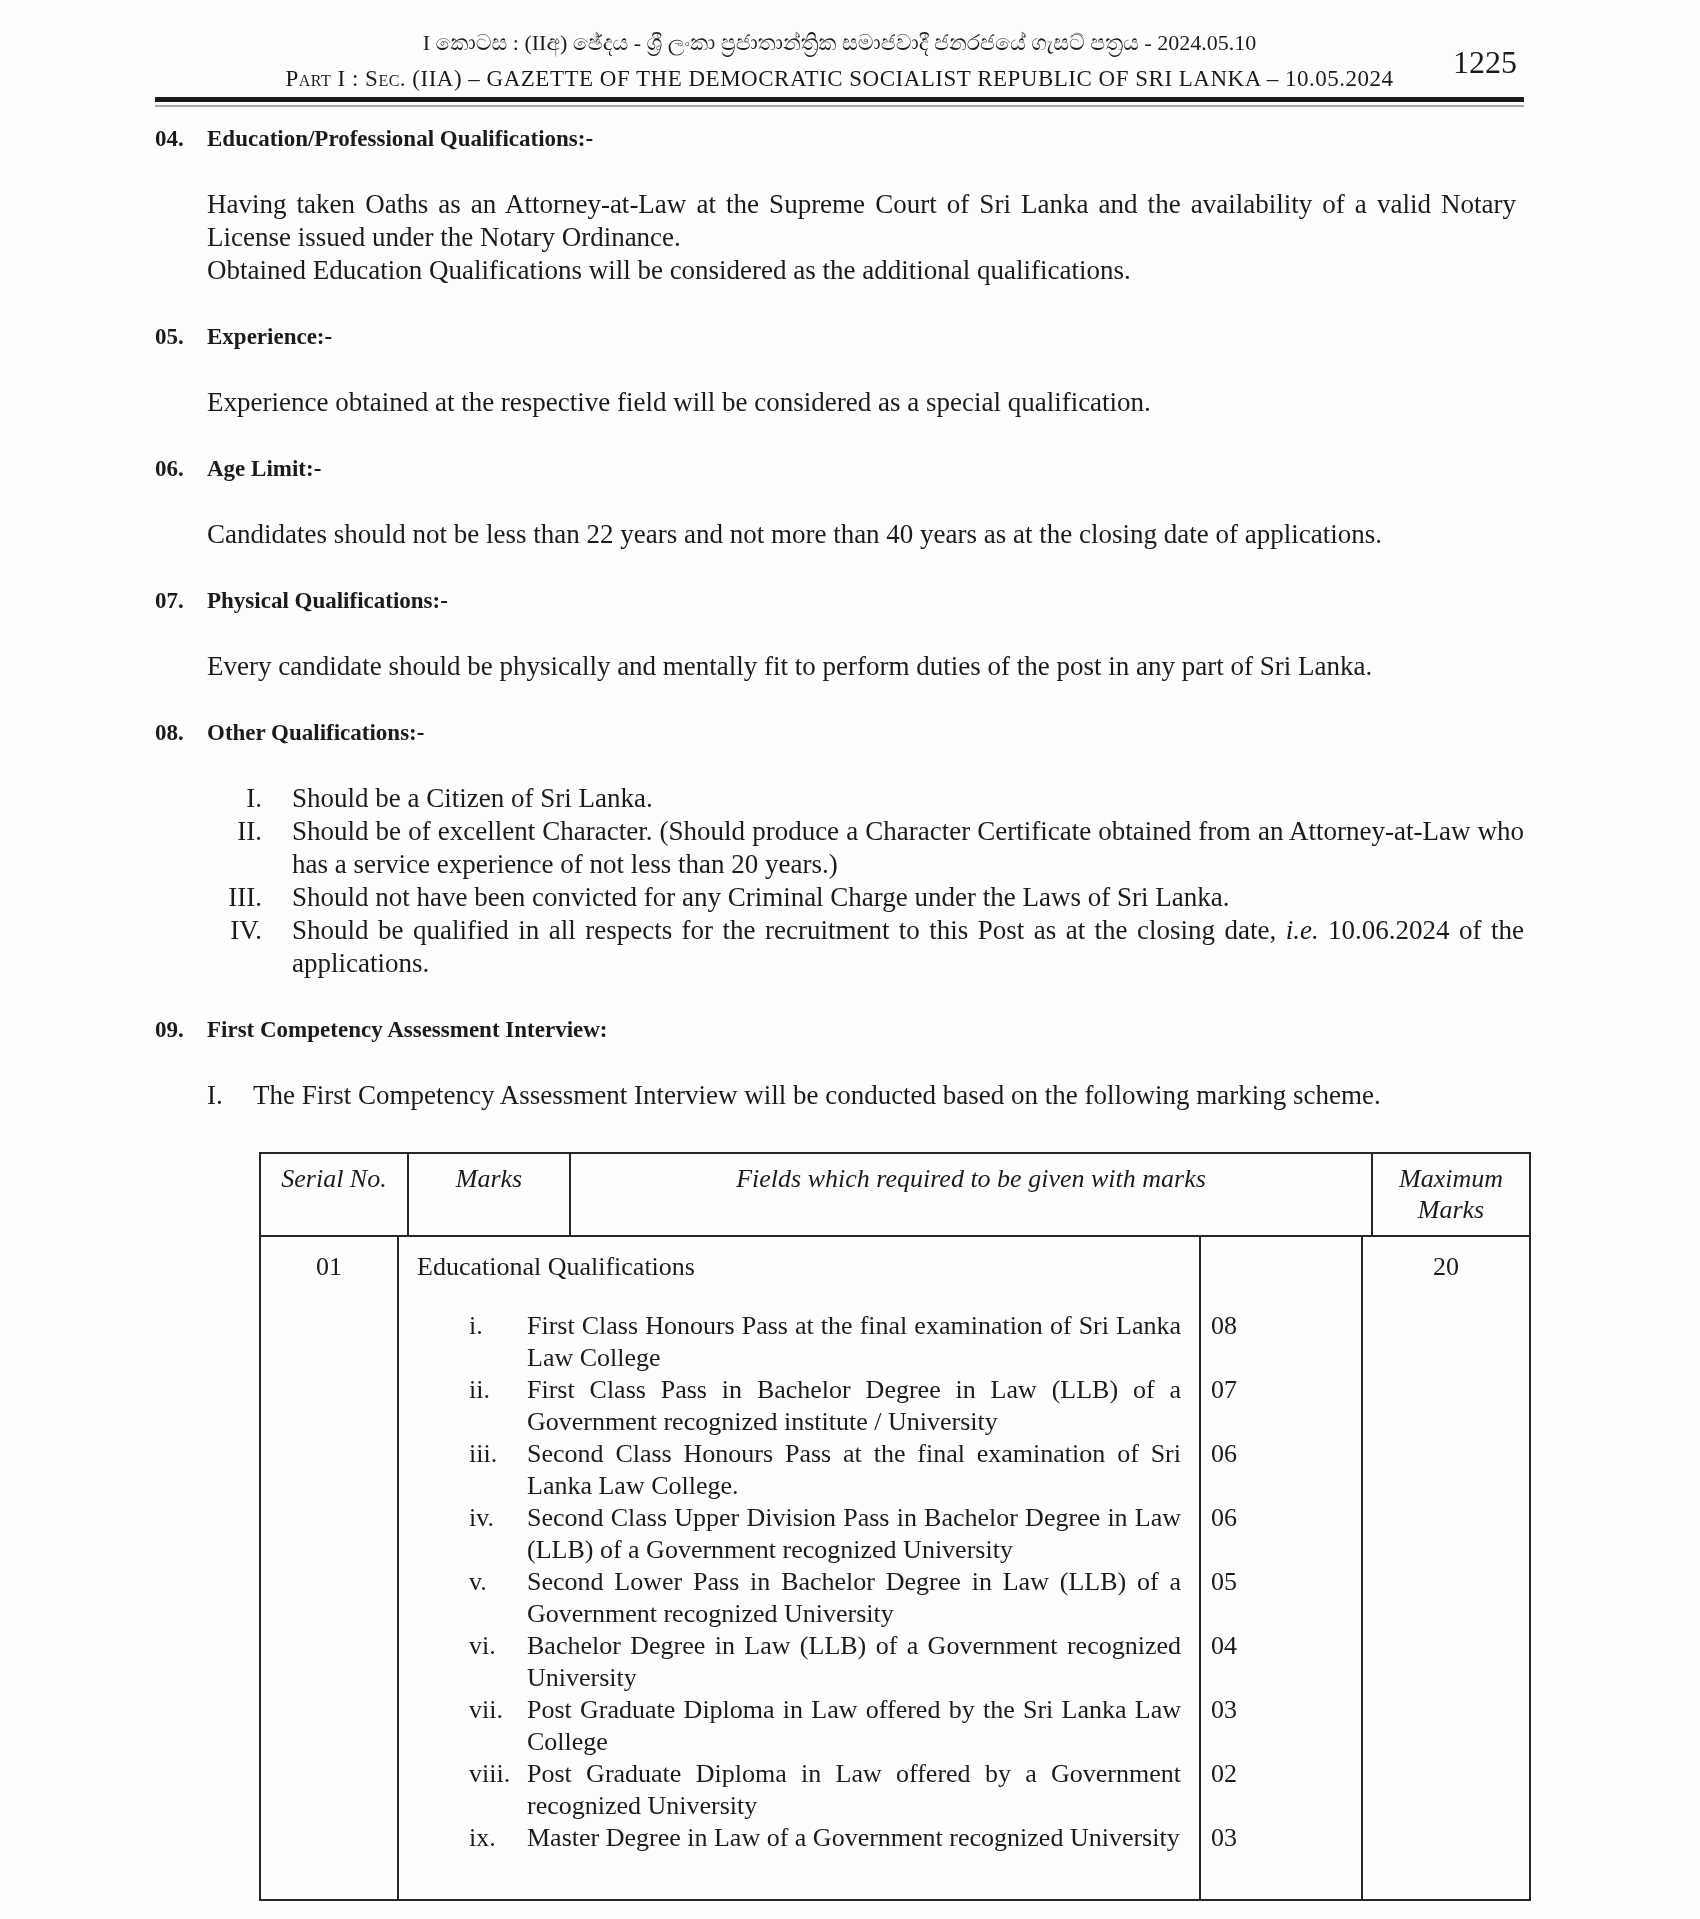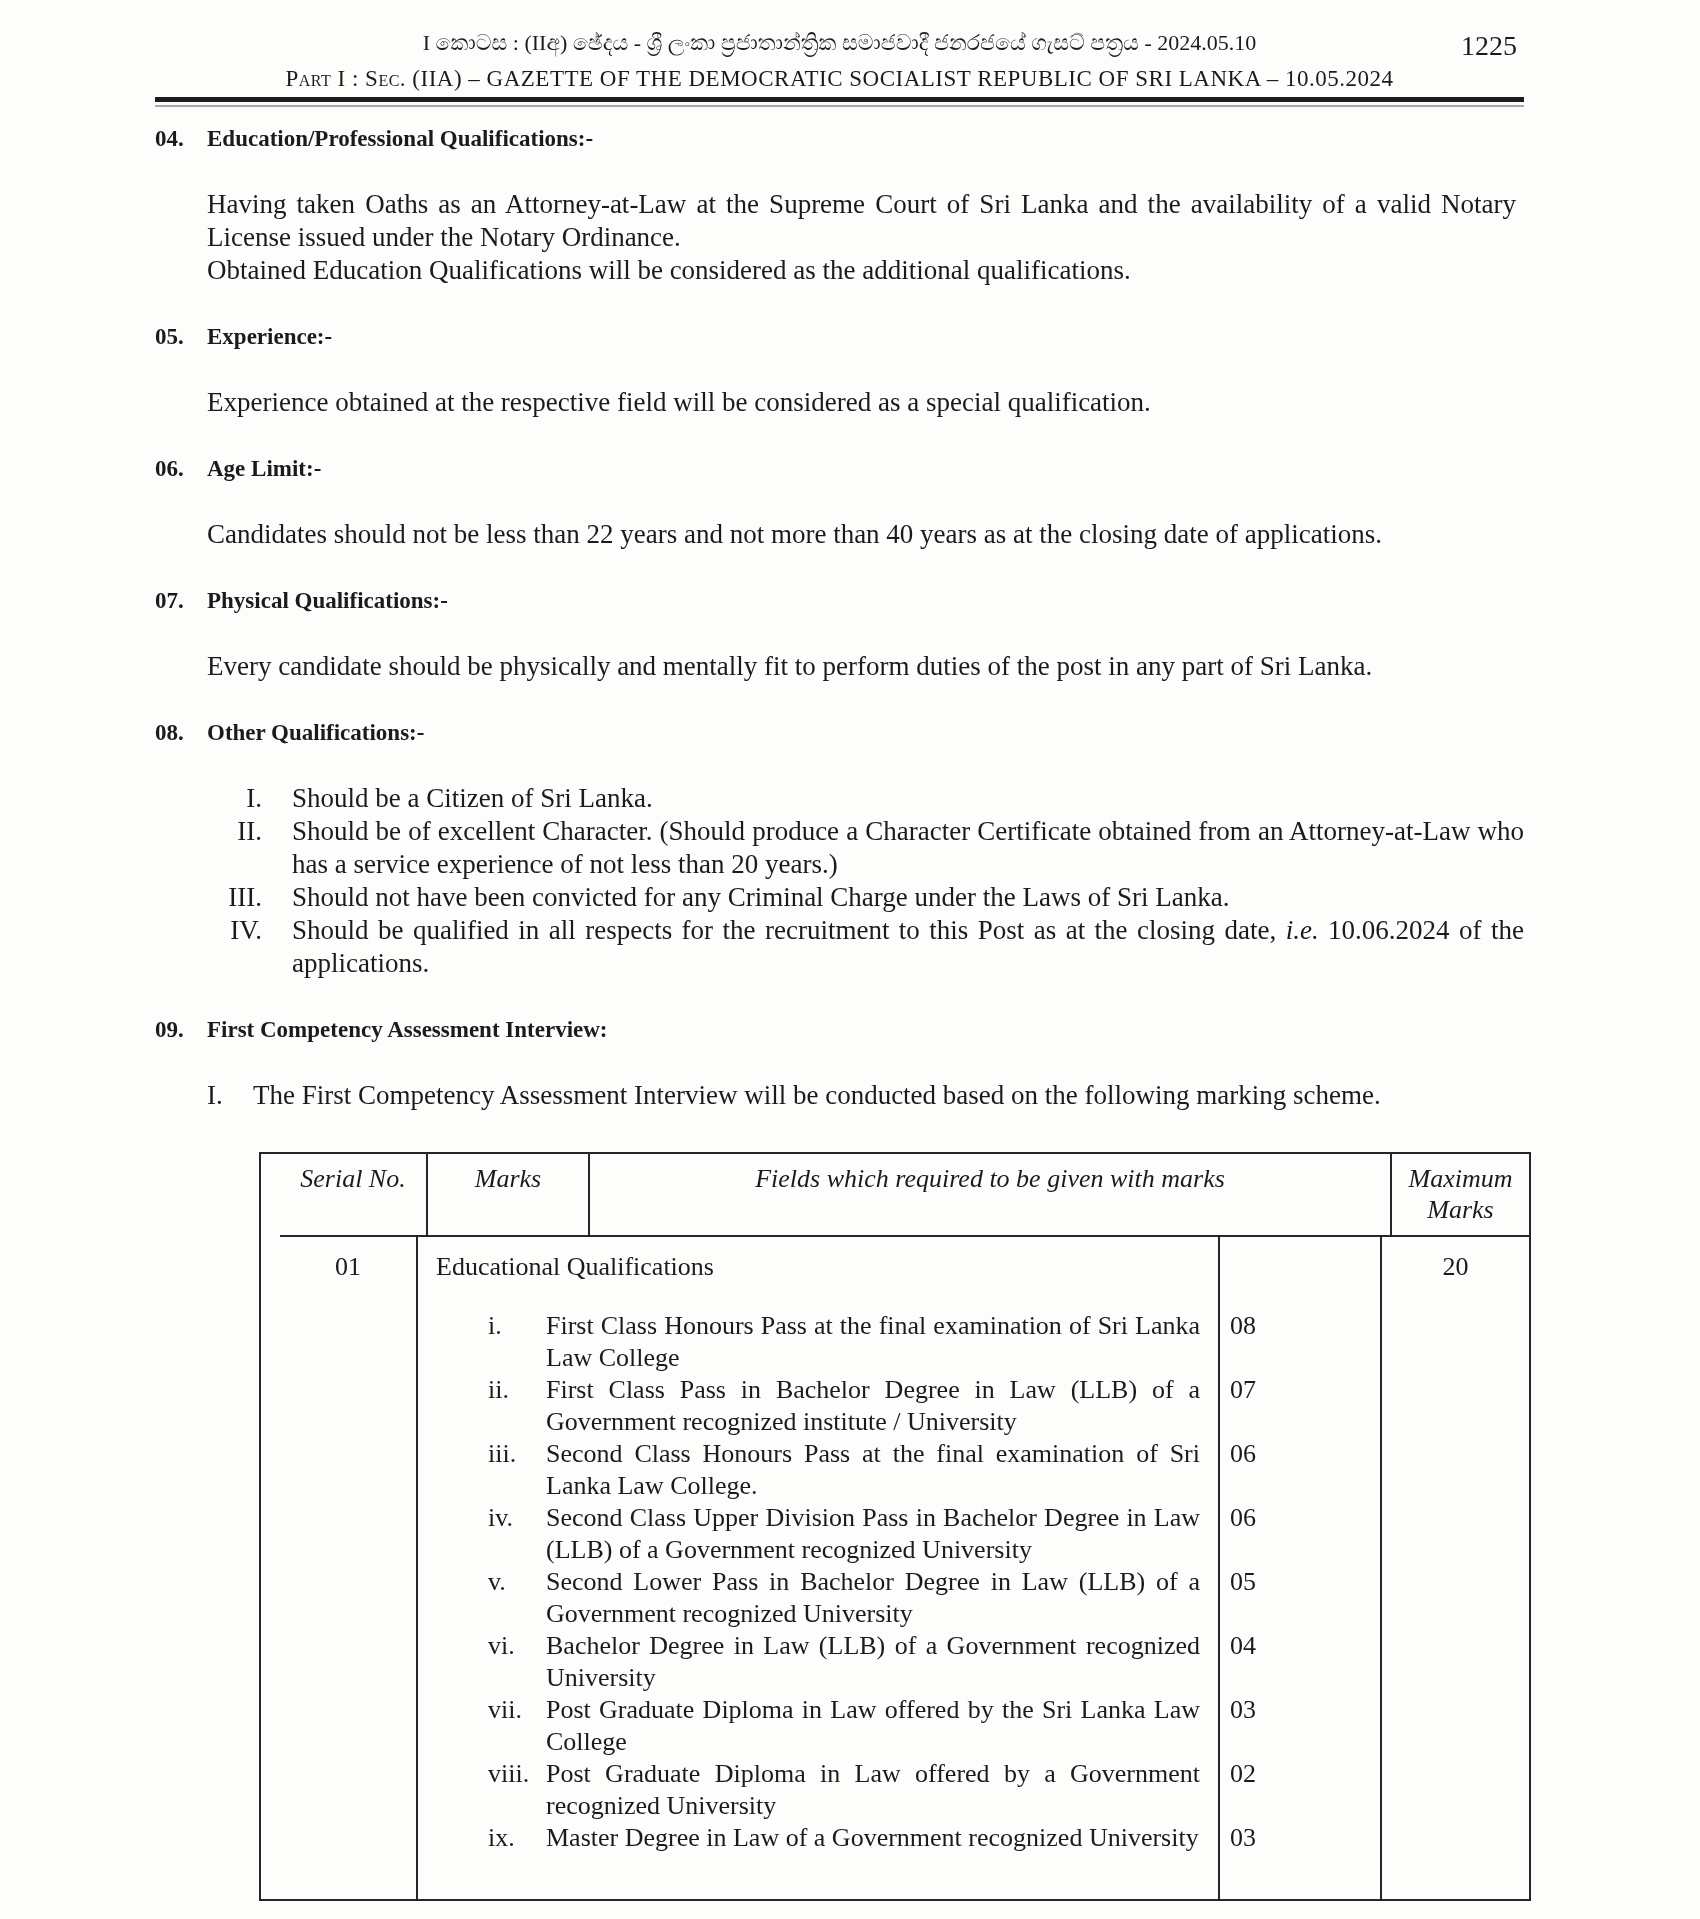--- a/index.html
+++ b/index.html
@@ -13,42 +13,42 @@
     box-sizing:border-box;
     padding:0 176px 0 155px;
     overflow:hidden;
   }
   
   .hdr { text-align:center; padding-top:22px; }
   .hdr-sinhala { font-size:22px; line-height:42px; white-space:nowrap; }
   .hdr-english { font-size:23px; line-height:30px; font-variant:small-caps; letter-spacing:.5px; white-space:nowrap; }
   .rule-black { height:5px; background:#1d1d1d; margin-top:3px; }
   .rule-gray  { height:2px; background:#a9a9a9; margin-top:3px; }
-  .page-number { position:absolute; top:30px; right:183px; font-size:28px; line-height:32px; }
+  .page-number { position:absolute; top:46px; right:183px; font-size:32px; line-height:32px; }
 
   
   .sec-head { display:flex; font-weight:bold; font-size:23px; line-height:33px; margin-top:33px; }
   .sec-head.first { margin-top:15px; }
   .sec-no { flex:none; width:52px; }
   .sec-title { flex:1; }
   .para { margin:33px 8px 0 52px; font-size:27px; line-height:33px; text-align:justify; }
   .para.cont { margin-top:0; }
 
   .rlist { margin-top:33px; }
   .rlist-item { display:flex; font-size:27px; line-height:33px; }
   .rnum { flex:none; width:107px; text-align:right; }
   .rtext { flex:1; padding-left:30px; text-align:justify; }
   .it { font-style:italic; }
 
   .intro-item { display:flex; margin:33px 0 0 52px; font-size:27px; line-height:33px; }
   .inum { flex:none; width:46px; }
   .intro-text { flex:1; }
 
   
-  .gtable { margin:40px 0 0 104px; width:1272px; border:2px solid #262626; box-sizing:border-box; font-size:26px;padding-left:19px; }
+  .gtable { margin:40px 0 0 104px; width:1272px; border:2px solid #262626; box-sizing:border-box; font-size:26px; }
   .t-head { display:flex; border-bottom:2px solid #262626; font-style:italic; text-align:center; }
   .th { line-height:31px; padding:9px 6px 10px; box-sizing:content-box; }
   .th-serial { width:134px; border-right:2px solid #262626; }
   .th-fields { width:788px; border-right:2px solid #262626; }
   .th-marks  { width:148px; border-right:2px solid #262626; }
   .th-max    { flex:1; }
   .t-body { display:flex; min-height:662px; }
   .tb-serial { flex:none; width:138px; border-right:2px solid #262626; text-align:center; padding-top:13px; line-height:33px; box-sizing:border-box; }
   .tb-middle { flex:none; width:962px; border-right:2px solid #262626; position:relative; padding-bottom:14px; box-sizing:content-box; }
   .tb-middle::after { content:""; position:absolute; top:0; bottom:0; left:800px; width:2px; background:#262626; }

